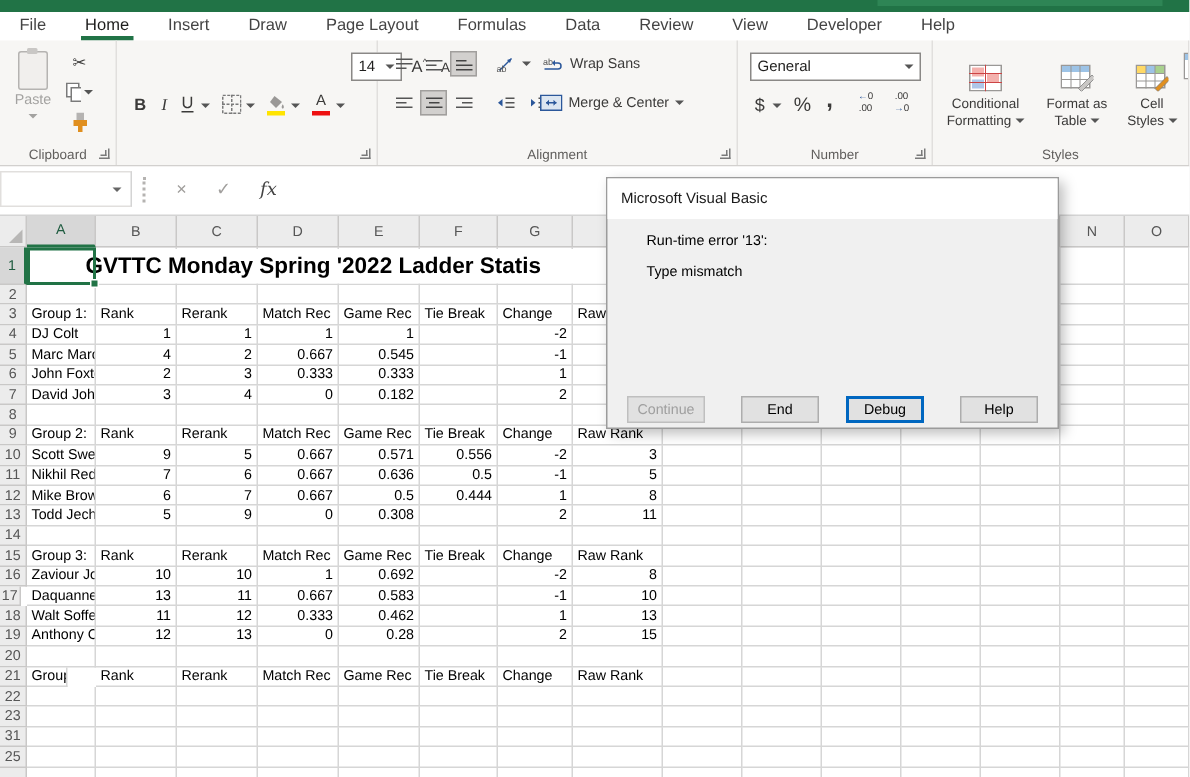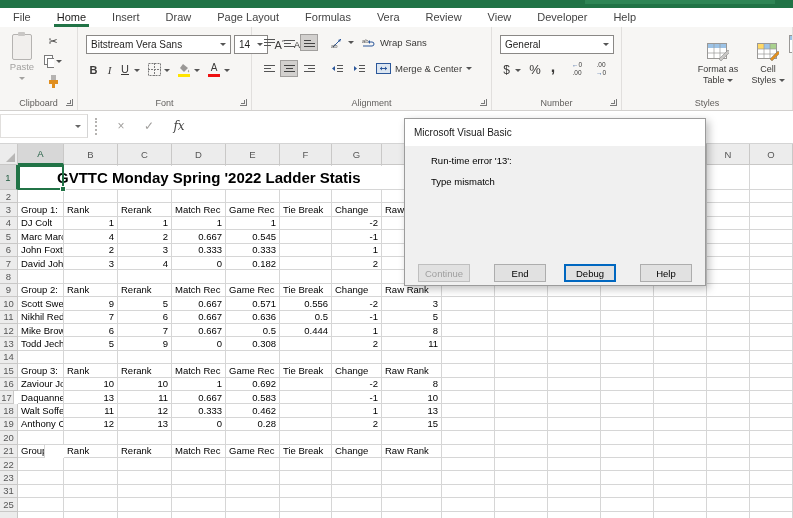--- a/index.html
+++ b/index.html
@@ -105,21 +105,21 @@
     <div class="lightseg"></div>
   </div>
 
   <div class="tabrow" id="tabrow">
       <div class="tab">File</div>
       <div class="tab active">Home</div>
       <div class="tab">Insert</div>
       <div class="tab">Draw</div>
       <div class="tab">Page Layout</div>
       <div class="tab">Formulas</div>
-      <div class="tab">Vera</div>
+      <div class="tab">Data</div>
       <div class="tab">Review</div>
       <div class="tab">View</div>
       <div class="tab">Developer</div>
       <div class="tab">Help</div>
     </div>
 
   <div class="ribbon">
 
     <div class="rgroup" style="left:0;width:78px;">
       <div class="pastebtn">
@@ -141,24 +141,20 @@
         <svg width="13" height="13">
           <rect x="4" y="0" width="5" height="5" fill="#b5b3b1"></rect>
           <path d="M2 5h9v4h-3v4h-3v-4h-3z" fill="#e08f1f"></path>
         </svg>
       </div>
       <div class="glabel">Clipboard</div>
       <i class="lau"></i>
     </div>
 
     <div class="rgroup" style="left:78px;width:174px;">
-      <div class="combo" style="left:8px;top:8px;width:145px;height:19px;">
-        <span>Bitstream Vera Sans</span>
-          <i class="dd"></i>
-      </div>
       <div class="combo" style="left:156px;top:8px;width:34px;height:19px;">
         <span>14</span>
           <i class="dd"></i>
       </div>
       <div class="btn" style="left:8px;top:34px;width:15px;height:17px;">
         <span class="bld">B</span>
       </div>
       <div class="btn" style="left:25px;top:34px;width:13px;height:17px;">
         <span class="ita">I</span>
       </div>
@@ -189,21 +185,20 @@
           <span class="colorbar" style="background:#ee1111;"></span>
         </span>
       </div>
       <i class="dd" style="position:absolute;left:146px;top:42px;"></i>
       <div class="btn" style="left:193px;top:9px;width:17px;height:17px;">
         <span style="font-size:11px;">A<sup style="font-size:6px;">^</sup></span>
       </div>
       <div class="btn" style="left:212px;top:9px;width:17px;height:17px;">
         <span style="font-size:9px;">A<sup style="font-size:6px;color:#2b579a;">v</sup></span>
       </div>
-      <div class="glabel">Font</div>
       <i class="lau"></i>
     </div>
 
     <div class="rgroup" style="left:252px;width:240px;">
       <div class="btn" style="left:8px;top:7px;width:18px;height:17px;">
         <svg width="13" height="10">
             <path d="M1 1.5h11M1 4.5h11M1 7.5h7" stroke="#555" fill="none"></path>
           </svg>
       </div>
       <div class="btn" style="left:28px;top:7px;width:18px;height:17px;">
@@ -252,21 +247,21 @@
           <path d="M6 1.5h6M6 4.5h6M6 7.5h6" stroke="#555" fill="none"></path>
             <path d="M4 2v5L1 4.5z" fill="#2b579a"></path>
         </svg>
       </div>
       <div class="btn" style="left:98px;top:33px;width:18px;height:17px;">
         <svg width="13" height="10">
           <path d="M6 1.5h6M6 4.5h6M6 7.5h6" stroke="#555" fill="none"></path>
             <path d="M1 2v5l3-2.5z" fill="#2b579a"></path>
         </svg>
       </div>
-      <div class="btn" style="left:124px;top:33px;width:108px;height:17px;justify-content:flex-start;">
+      <div class="btn" style="left:108px;top:33px;width:108px;height:17px;justify-content:flex-start;">
         <svg width="15" height="11">
           <rect x="0.5" y="0.5" width="14" height="10" fill="#dce6f1" stroke="#2b579a"></rect>
           <path d="M4 5.5h7" stroke="#2b579a"></path>
             <path d="M4 5.5l2-2v4zM11 5.5l-2-2v4z" fill="#2b579a"></path>
         </svg>
         <span style="margin-left:4px;">Merge &amp; Center</span>
         <i class="dd" style="margin-left:4px;"></i>
       </div>
       <div class="glabel">Alignment</div>
       <i class="lau"></i>
@@ -293,20 +288,31 @@
       </div>
       <div class="btn" style="left:98px;top:33px;width:22px;height:18px;flex-direction:column;font-size:6.5px;line-height:1.2;">
         <span>.00</span>
         <span><span style="color:#2b579a;">→</span>0</span>
       </div>
       <div class="glabel">Number</div>
       <i class="lau"></i>
     </div>
 
     <div class="rgroup" style="left:622px;width:171px;overflow:hidden;">
+      <div class="btn" style="left:4px;top:4px;width:62px;height:66px;flex-direction:column;font-size:9px;line-height:1.15;text-align:center;">
+        <svg width="22" height="18" style="margin-bottom:3px;">
+          <rect x="0.5" y="0.5" width="21" height="17" fill="#fff" stroke="#9a9896"></rect>
+          <rect x="2" y="2" width="8" height="6" fill="#f4b1ad"></rect>
+            <rect x="12" y="6" width="8" height="6" fill="#f4b1ad"></rect>
+          <rect x="2" y="10" width="8" height="6" fill="#aec6e8"></rect>
+          <path d="M11 0v18M0 6h22M0 12h22" stroke="#c44" fill="none" stroke-width="0.7"></path>
+        </svg>
+        <span>Conditional</span>
+        <span><span>Formatting</span> <i class="dd"></i></span>
+      </div>
       <div class="btn" style="left:70px;top:4px;width:52px;height:66px;flex-direction:column;font-size:9px;line-height:1.15;text-align:center;">
         <svg width="22" height="18" style="margin-bottom:3px;">
           <rect x="0.5" y="0.5" width="19" height="15" fill="#fff" stroke="#9a9896"></rect>
           <rect x="1" y="1" width="18" height="4" fill="#9dc3e6"></rect>
           <path d="M7 1v15M13 1v15M1 10h18" stroke="#9a9896" fill="none" stroke-width="0.7"></path>
           <path d="M12 16L21 7l2 2-9 9z" fill="#c9c7c5" stroke="#7a7a7a" stroke-width="0.5"></path>
         </svg>
         <span>Format as</span>
         <span><span>Table</span> <i class="dd"></i></span>
       </div>

